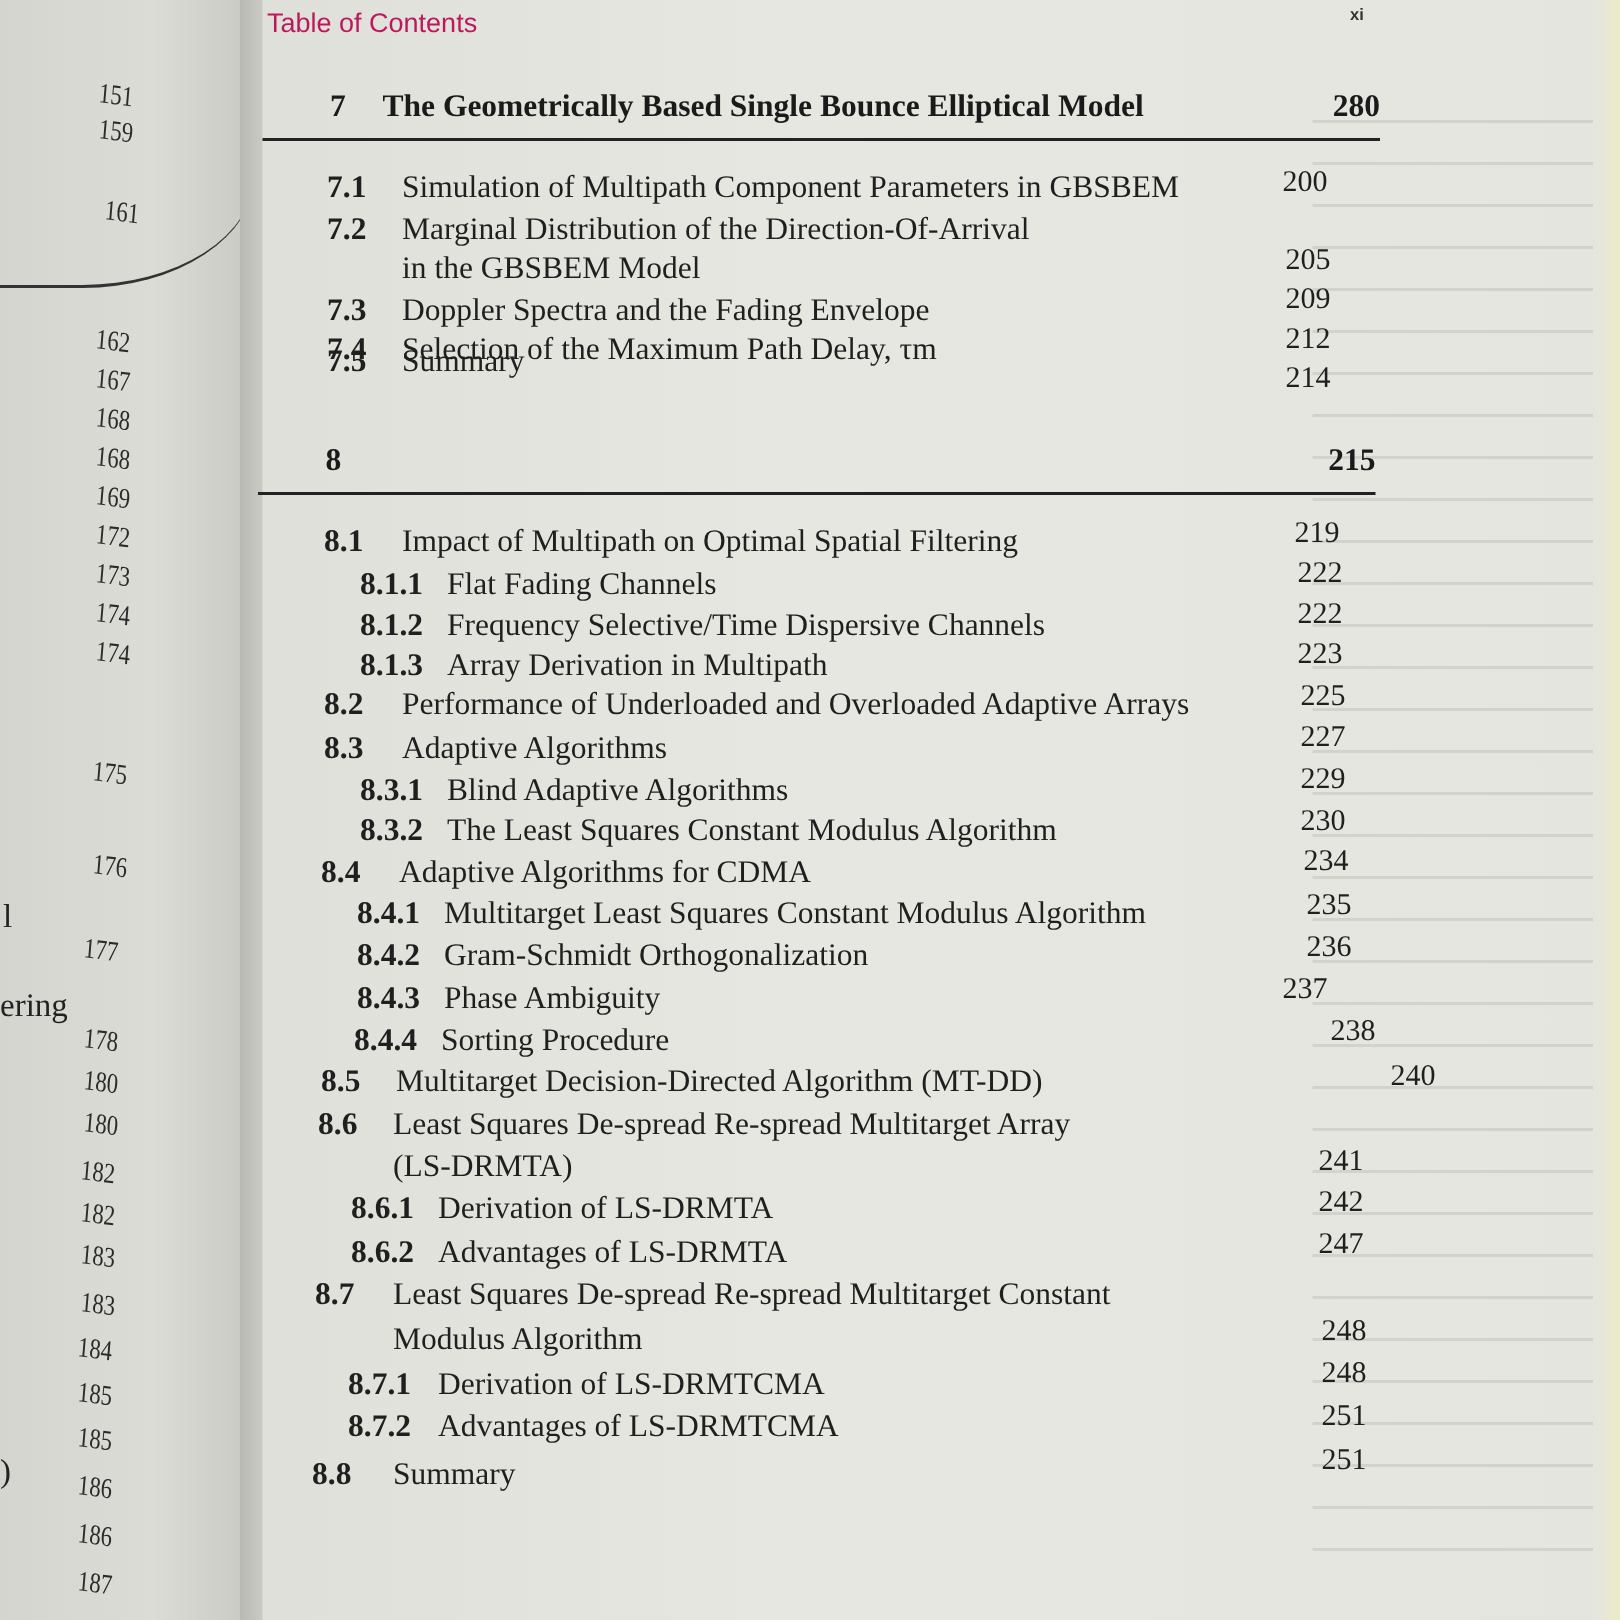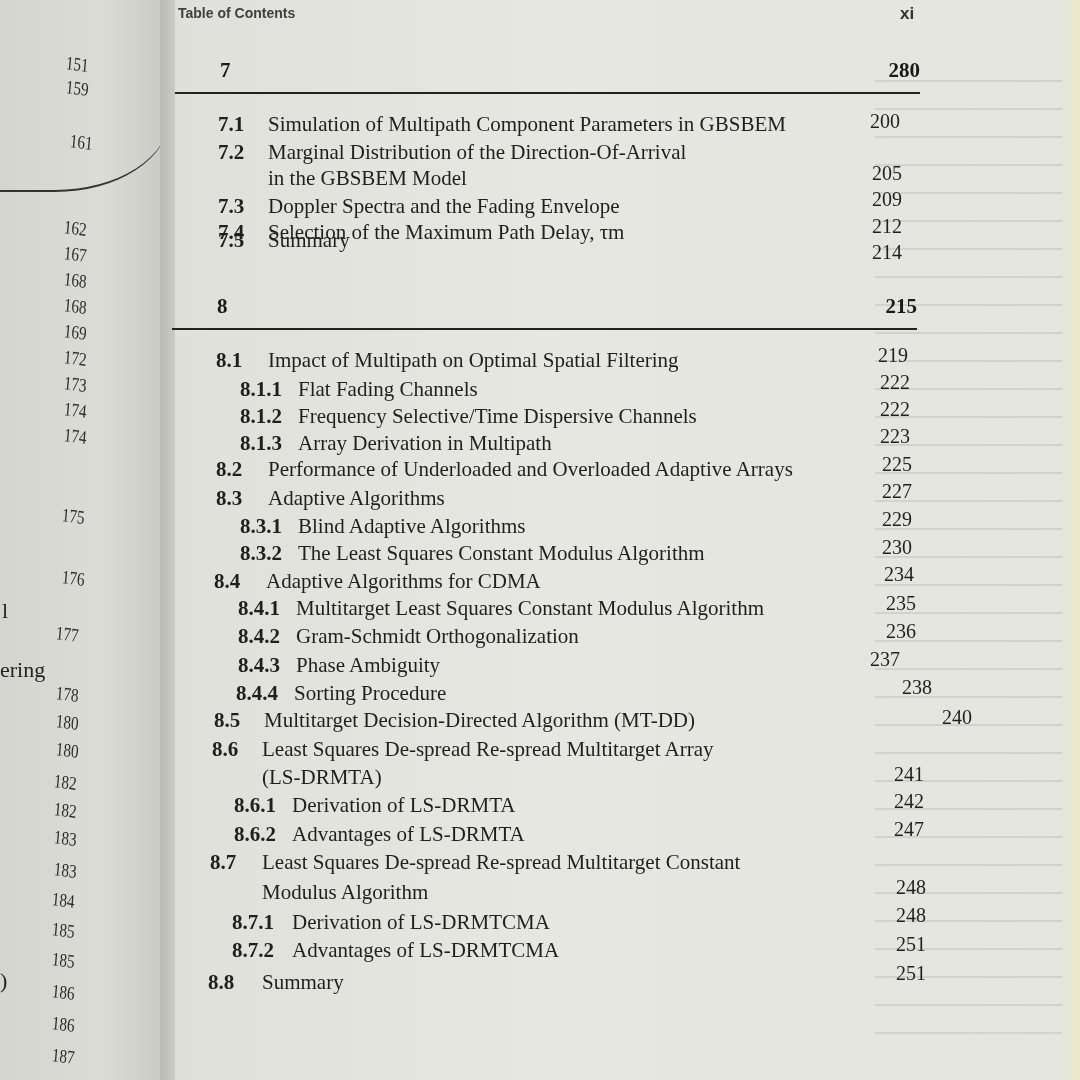--- a/index.html
+++ b/index.html
@@ -29,33 +29,33 @@
   .page {
     position:absolute; left:175px; top:0; width:905px; height:1080px;
     background:linear-gradient(90deg,#dfe0da 0%,#e6e7e1 40%,#e4e5df 100%);
   }
   .right-edge {
     position:absolute; right:0; top:0; width:18px; height:1080px;
     background:linear-gradient(90deg,#e4e5df,#ecebc8);
   }
   .running-head {
     position:absolute; left:178px; top:5px; font-family:"Liberation Sans", sans-serif;
-    font-size:14px; font-weight:bold; color:#404040;
-  }
-  .folio { position:absolute; left:900px; top:4px; font-family:"Liberation Sans", sans-serif; font-size:17px; font-weight:bold; color:#333; }
+    font-size:18px; font-weight:normal; color:#be185d;
+  }
+  .folio { position:absolute; left:900px; top:4px; font-family:"Liberation Sans", sans-serif; font-size:11px; font-weight:bold; color:#333; }
   .chapter {
     position:absolute; left:175px; width:745px; font-weight:bold; font-size:21px; color:#1a1a1a;
     border-bottom:2px solid #222;
   }
   .chapter .num { position:absolute; left:45px; }
   .chapter .title { position:absolute; left:80px; }
   .chapter .pg { position:absolute; right:0; }
   .entry { position:absolute; font-size:21px; color:#1f1f1f; white-space:nowrap; }
   .entry .n { display:inline-block;font-weight:bold; }
-  .pgnum { position:absolute; font-size:20px; color:#1f1f1f; text-align:center; width:60px; }
+  .pgnum { position:absolute; font-size:20px; color:#1f1f1f; text-align:left; width:60px; }
   .ghost { position:absolute; left:700px; top:80px; width:360px; height:1000px; opacity:0.08; }
   .ghost div { height:2px; background:#000; margin-bottom:26px; width:85%; }
 </style>
 </head>
 <body>
 
 <div class="left-page">
   <div class="curve"></div>
   <span class="lnum" style="left:66px;top:52px">151</span>
   <span class="lnum" style="left:66px;top:76px">159</span>
@@ -130,20 +130,21 @@
       <div></div>
   </div>
 </div>
 <div class="right-edge"></div>
 
 <div class="running-head">Table of Contents</div>
 <div class="folio">xi</div>
 
 <div class="chapter" style="top:58px;height:34px">
   <span class="num">7</span>
+  <span class="title">The Geometrically Based Single Bounce Elliptical Model</span>
   <span class="pg">280</span>
 </div>
 
 <div class="entry" style="left:218px;top:112px"><span class="n" style="width:50px">7.1</span><span>Simulation of Multipath Component Parameters in GBSBEM</span></div>
 <div class="pgnum" style="left:855px;top:110px">200</div>
 <div class="entry" style="left:218px;top:140px"><span class="n" style="width:50px">7.2</span><span>Marginal Distribution of the Direction-Of-Arrival</span></div>
 <div class="entry" style="left:268px;top:166px"><span>in the GBSBEM Model</span></div>
 <div class="pgnum" style="left:857px;top:162px">205</div>
 <div class="entry" style="left:218px;top:194px"><span class="n" style="width:50px">7.3</span><span>Doppler Spectra and the Fading Envelope</span></div>
 <div class="pgnum" style="left:857px;top:188px">209</div>

